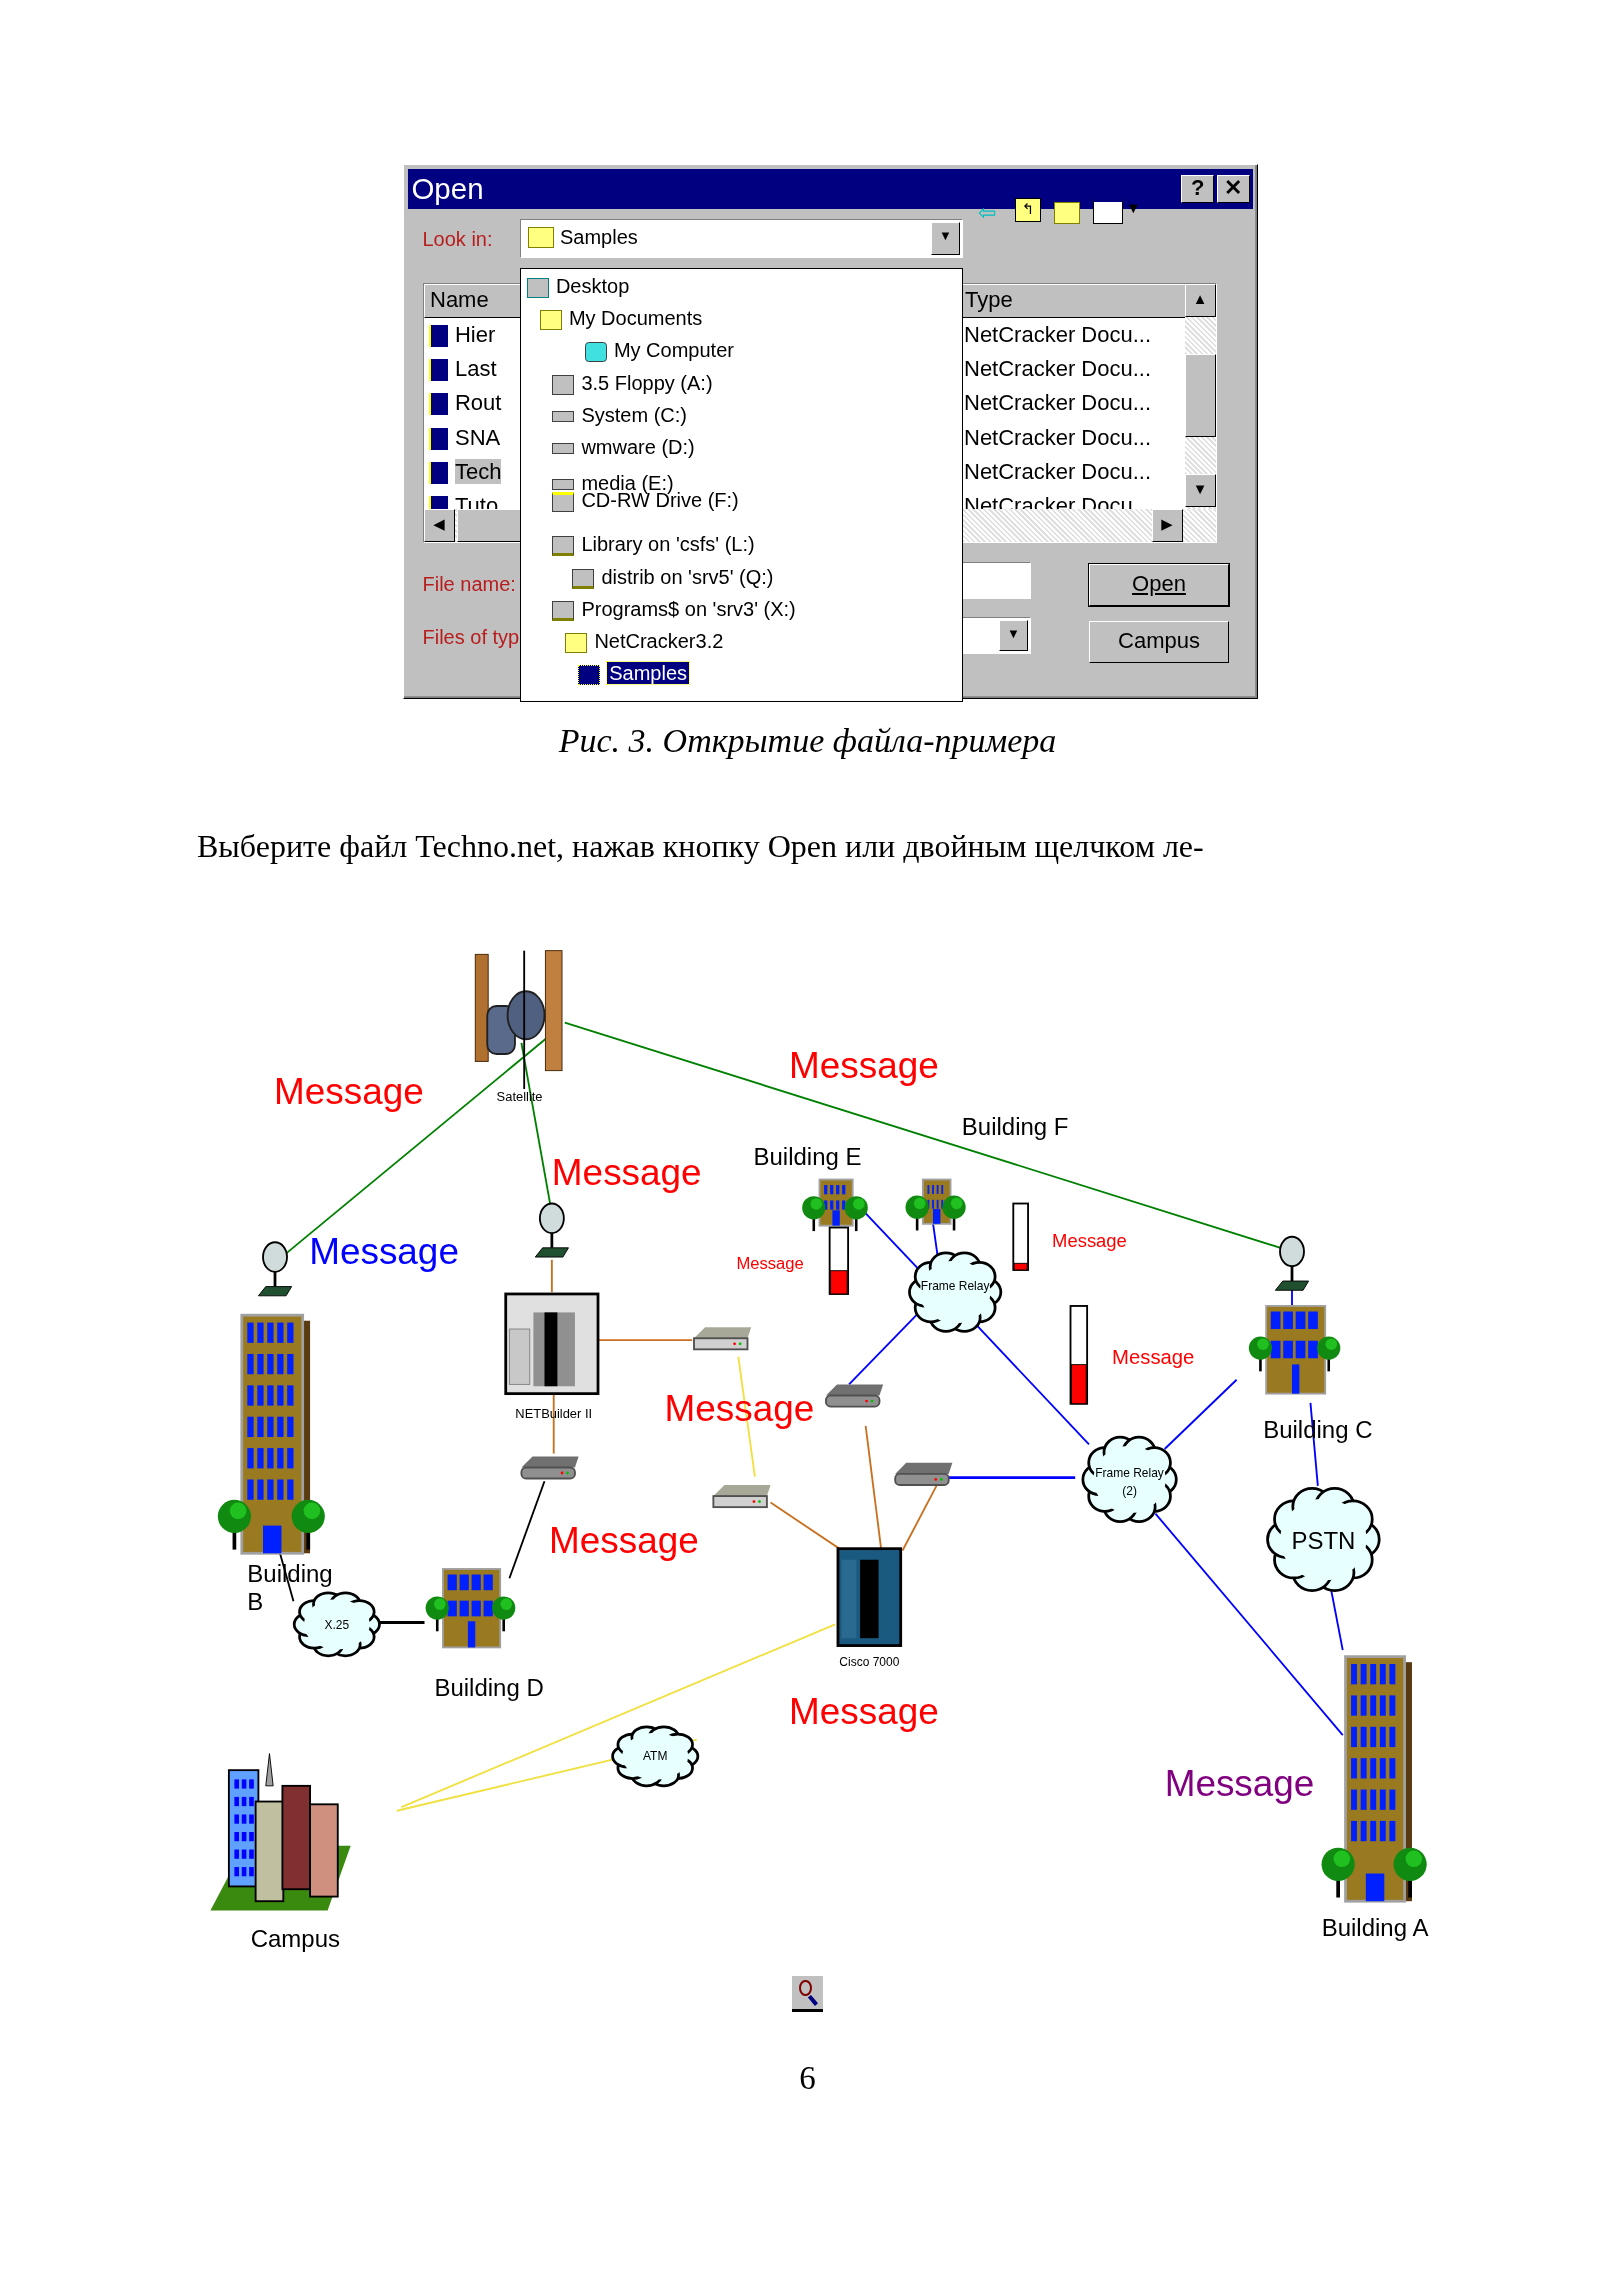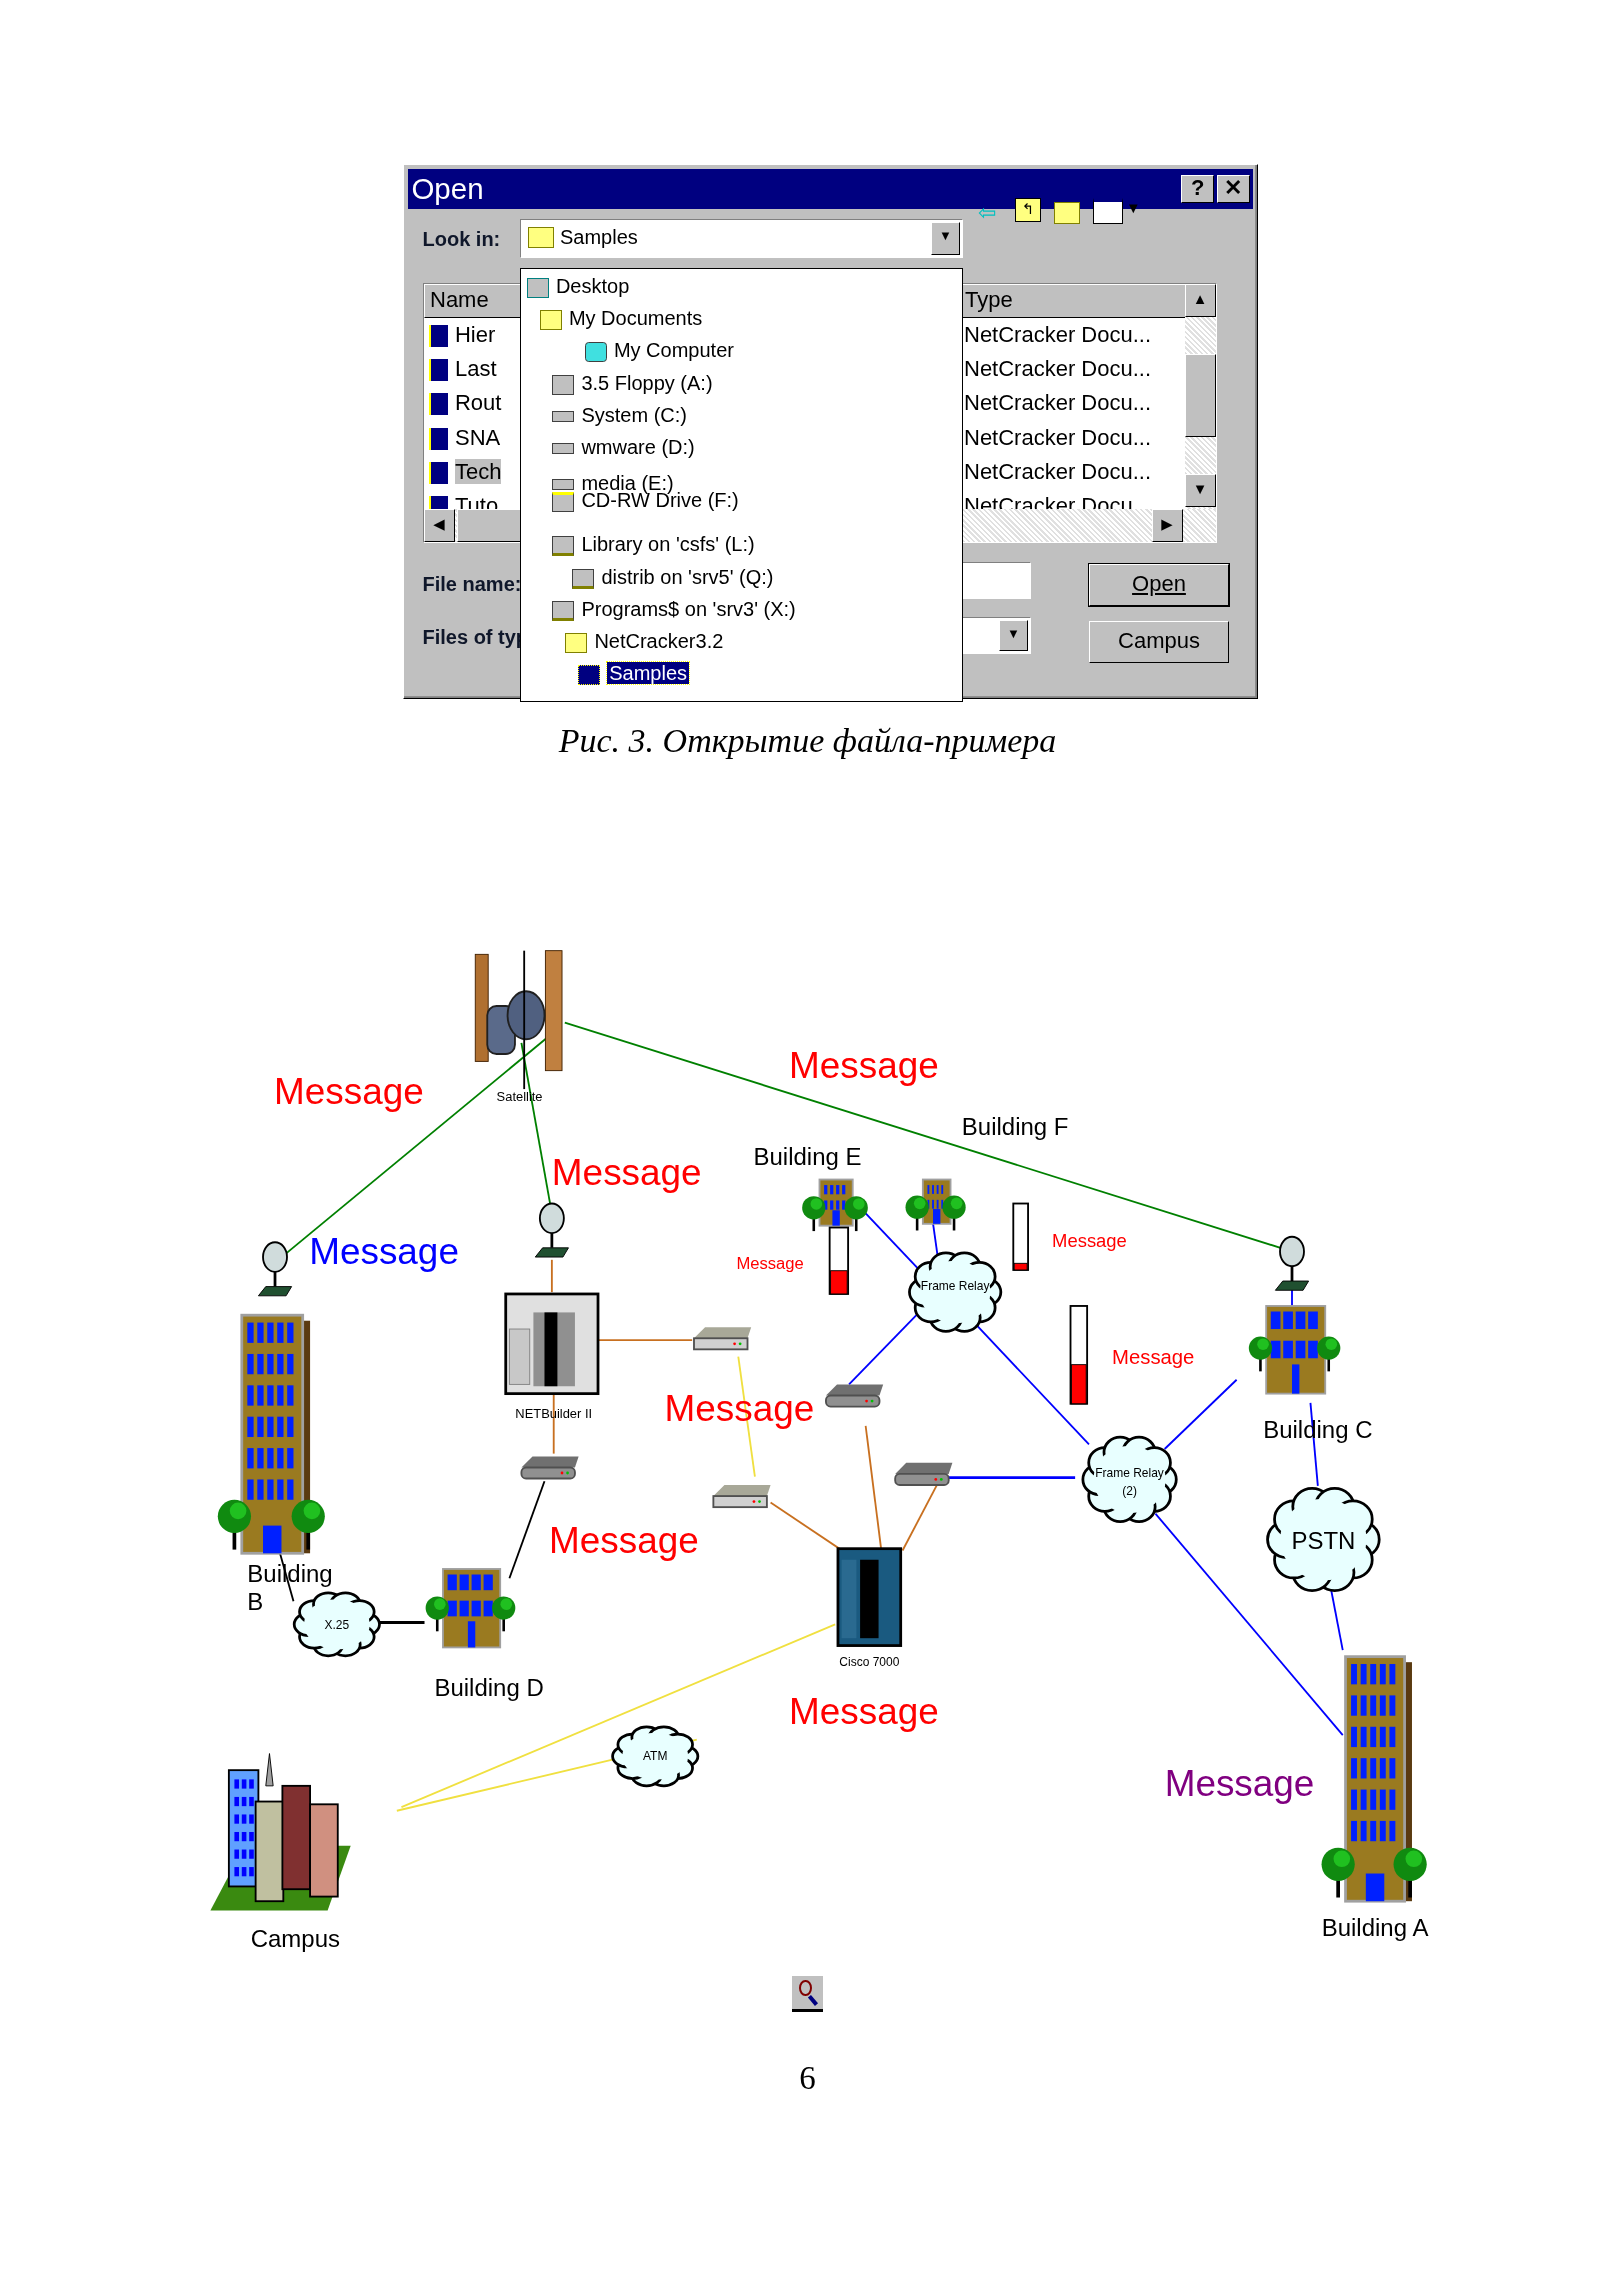--- a/index.html
+++ b/index.html
@@ -2,21 +2,21 @@
 <html style="font-size:14.8px"><head>
 <meta charset="utf-8">
 <style>
   html,body{margin:0;padding:0;background:#fff;}
   body{width:1615px;height:2288px;position:relative;overflow:hidden;font-family:"Liberation Serif",serif;color:#000;}
   .abs{position:absolute;}
   
   .dlg{left:403px;top:164px;width:855px;height:535px;background:#c0c0c0;border:1.8px solid #fff;border-right-color:#000;border-bottom-color:#000;box-shadow:inset -1.8px -1.8px 0 #808080;box-sizing:border-box;font-family:"Liberation Sans",sans-serif;}
   .titlebar{position:absolute;left:3.7px;top:3.7px;right:3.7px;height:40px;background:#000080;color:#fff;font-size:29.5px;line-height:40px;padding-left:3.7px;}
   .tbtn{position:absolute;top:6.5px;width:33px;height:28px;background:#c0c0c0;border:1.8px solid #fff;border-right-color:#000;border-bottom-color:#000;box-sizing:border-box;color:#000;font-weight:bold;font-size:22px;line-height:24px;text-align:center;}
-  .lbl{position:absolute;font-size:20px;color:#0f172a;font-weight:bold;}
+  .lbl{position:absolute;font-size:20px;color:#b91c1c;}
   .combo{position:absolute;background:#fff;border:1.8px solid #808080;border-right-color:#fff;border-bottom-color:#fff;box-sizing:border-box;font-size:20px;}
   .ddbtn{position:absolute;top:1.8px;right:1.8px;width:29.5px;bottom:1.8px;background:#c0c0c0;border:1.8px solid #fff;border-right-color:#000;border-bottom-color:#000;box-sizing:border-box;font-size:13px;text-align:center;line-height:26px;}
   .listbox{position:absolute;left:18.5px;top:118px;width:794px;height:260px;background:#fff;border:1.8px solid #808080;border-right-color:#fff;border-bottom-color:#fff;box-sizing:border-box;overflow:hidden;}
   .colhead{position:absolute;top:0;height:34px;background:#c0c0c0;border:1.8px solid #fff;border-right-color:#000;border-bottom-color:#000;box-sizing:border-box;font-size:22px;line-height:30px;padding-left:5.5px;}
   .row{position:absolute;height:33px;font-size:22px;line-height:33px;white-space:nowrap;}
   .fileicon{display:inline-block;width:16.6px;height:22px;background:#000080;border-left:2.8px solid #ffff00;vertical-align:middle;margin-right:7.4px;}
   .vscroll{position:absolute;right:0;top:0;width:31px;height:100%;background:repeating-linear-gradient(45deg,#e0e0e0 0 1.8px,#fff 1.8px 3.7px);}
   .sbtn{position:absolute;width:31px;height:33px;background:#c0c0c0;border:1.8px solid #fff;border-right-color:#000;border-bottom-color:#000;box-sizing:border-box;font-size:14.8px;text-align:center;line-height:29.5px;}
   .hscroll{position:absolute;left:0;bottom:0;width:100%;height:33px;background:repeating-linear-gradient(45deg,#e0e0e0 0 1.8px,#fff 1.8px 3.7px);}
   .btn{position:absolute;width:140px;height:42px;background:#c0c0c0;border:1.8px solid #fff;border-right-color:#000;border-bottom-color:#000;box-sizing:border-box;font-size:22px;text-align:center;line-height:37px;}
@@ -104,20 +104,21 @@
         <div class="ditem" style="top: 325px; left: 31px;"><span class="ic" style="background:#c0c0c0;border:1.8px solid #404040;border-bottom:3.7px solid #808000;box-sizing:border-box;display:inline-block;width:22px;vertical-align:middle;margin-right:7.4px;height:20px;"></span><span class="t">Programs$ on 'srv3' (X:)</span></div>
         <div class="ditem" style="top: 357px; left: 44px;"><span class="ic" style="background:#ffff80;border:1.8px solid #808000;box-sizing:border-box;display:inline-block;width:22px;vertical-align:middle;margin-right:7.4px;height:20px;"></span><span class="t">NetCracker3.2</span></div>
         <div class="ditem sel" style="top: 389px; left: 57px;"><span class="ic" style="background:#000080;border:1.8px dotted #ffff00;box-sizing:border-box;display:inline-block;width:22px;vertical-align:middle;margin-right:7.4px;height:20px;"></span><span class="t">Samples</span></div>
       </div>
   </div>
 </div>
 
 <div class="abs caption" style="top:722px">Рис. 3. Открытие файла-примера</div>
 
 <div class="abs para" style="top:824px">
+  <div>Выберите  файл Techno.net, нажав кнопку Open или двойным щелчком ле-</div>
 </div>
 
 <svg id="diagram" width="1615" height="2288" viewBox="0 0 1750 2479">
   <g id="links">
       <line x1="598" y1="1120" x2="298" y2="1368" stroke="#008000" stroke-width="2" stroke-dasharray=""></line>
       <line x1="565" y1="1130" x2="598" y2="1315" stroke="#008000" stroke-width="2" stroke-dasharray=""></line>
       <line x1="612" y1="1108" x2="1400" y2="1356" stroke="#008000" stroke-width="2" stroke-dasharray=""></line>
       <line x1="598" y1="1365" x2="598" y2="1400" stroke="#c87020" stroke-width="2" stroke-dasharray=""></line>
       <line x1="648" y1="1452" x2="750" y2="1452" stroke="#c87020" stroke-width="2" stroke-dasharray=""></line>
       <line x1="600" y1="1508" x2="600" y2="1575" stroke="#c87020" stroke-width="2" stroke-dasharray=""></line>

